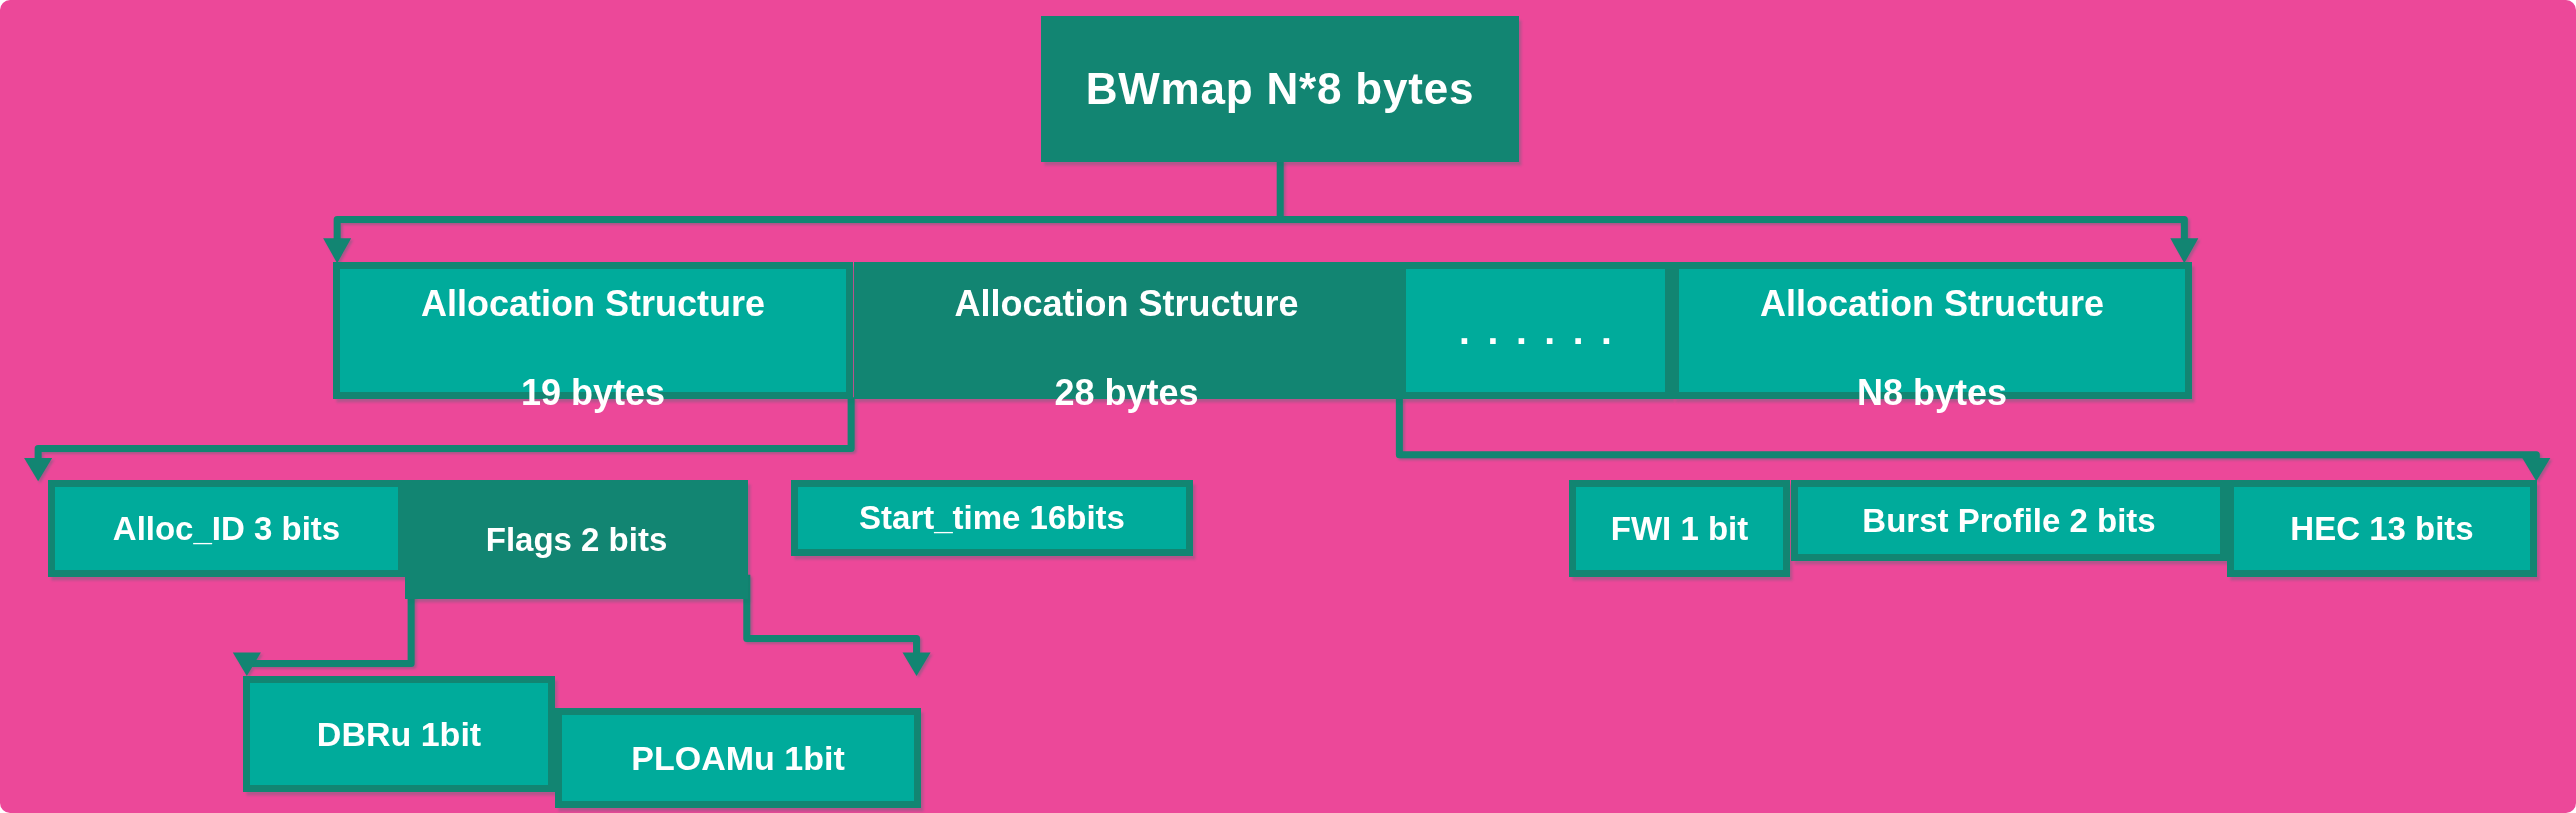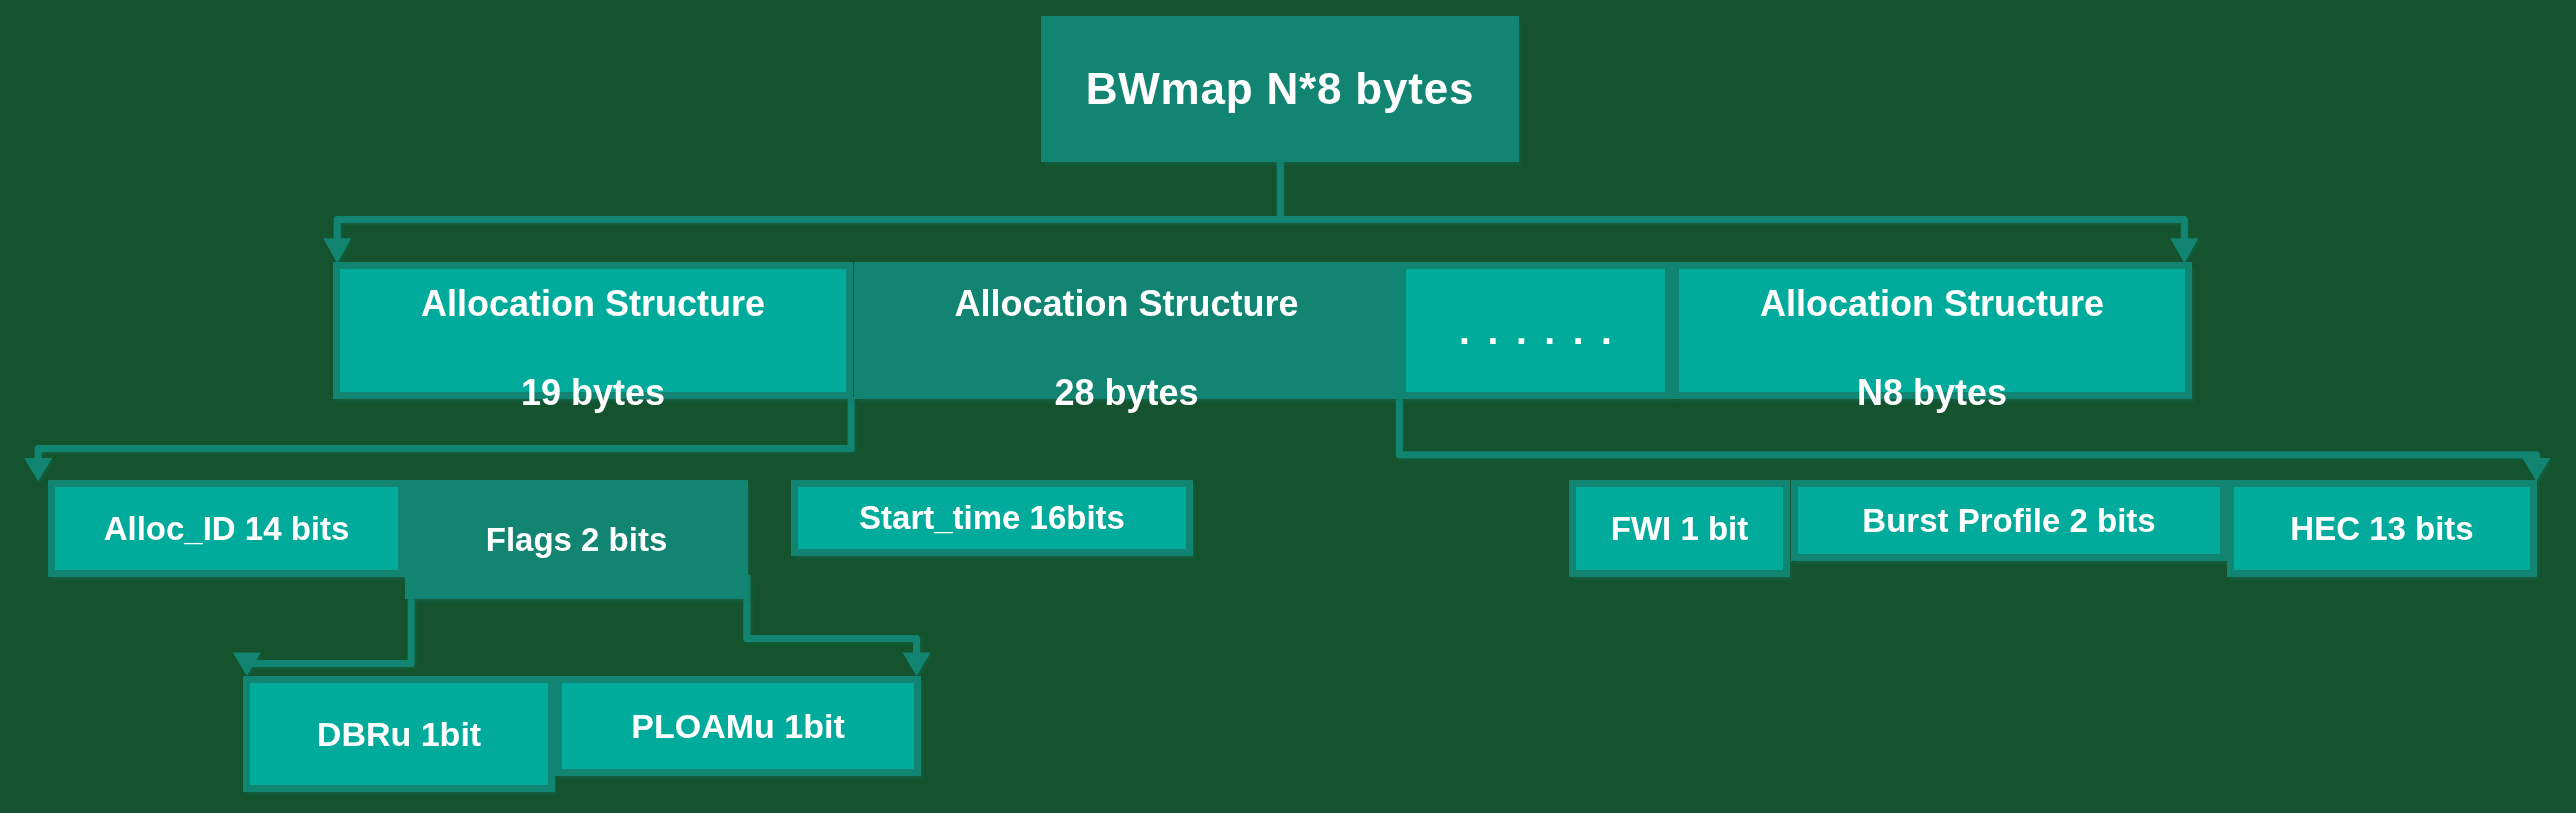--- a/index.html
+++ b/index.html
@@ -4,23 +4,24 @@
 <style>
   html, body {
     margin: 0;
     padding: 0;
     background: #ffffff;
   }
   #canvas {
     position: relative;
     width: 2576px;
     height: 813px;
-    background: #14532d;
+    background: #ec4899;
     font-family: "Liberation Sans", "DejaVu Sans", sans-serif;
     overflow: hidden;
+    border-radius: 10px;
   }
   .box {
     position: absolute;
     box-sizing: border-box;
     display: flex;
     flex-direction: column;
     align-items: center;
     justify-content: center;
     text-align: center;
     color: #ffffff;
@@ -100,39 +101,39 @@
   </div>
   <div class="box light" style="left:1399px; top:262px; width:273px; height:137px;">
     <span class="dots-label">......</span>
   </div>
   <div class="box light" style="left:1672px; top:262px; width:520px; height:137px;">
     <span class="alloc-label">Allocation Structure</span>
     <span class="alloc-label">N8 bytes</span>
   </div>
 
   <div class="box light" style="left:48px; top:480px; width:357px; height:97px;">
-    <span class="field-label">Alloc_ID 14 bits</span>
+    <span class="field-label">Alloc_ID 3 bits</span>
   </div>
   <div class="box dark" style="left:405px; top:480px; width:343px; height:119px;">
     <span class="field-label">Flags 2 bits</span>
   </div>
   <div class="box light" style="left:791px; top:480px; width:402px; height:76px;">
     <span class="field-label">Start_time 16bits</span>
   </div>
   <div class="box light" style="left:1569px; top:480px; width:221px; height:97px;">
     <span class="field-label">FWI 1 bit</span>
   </div>
   <div class="box light" style="left:1791px; top:480px; width:436px; height:81px;">
     <span class="field-label">Burst Profile 2 bits</span>
   </div>
   <div class="box light" style="left:2227px; top:480px; width:310px; height:97px;">
     <span class="field-label">HEC 13 bits</span>
   </div>
 
   <div class="box light" style="left:243px; top:676px; width:312px; height:116px;">
     <span class="sub-label">DBRu 1bit</span>
   </div>
-  <div class="box light" style="left:555px; top:676px; width:366px; height:100px;">
+  <div class="box light" style="left:555px; top:708px; width:366px; height:100px;">
     <span class="sub-label">PLOAMu 1bit</span>
   </div>
 
 </div>
 
 
 </body></html>

